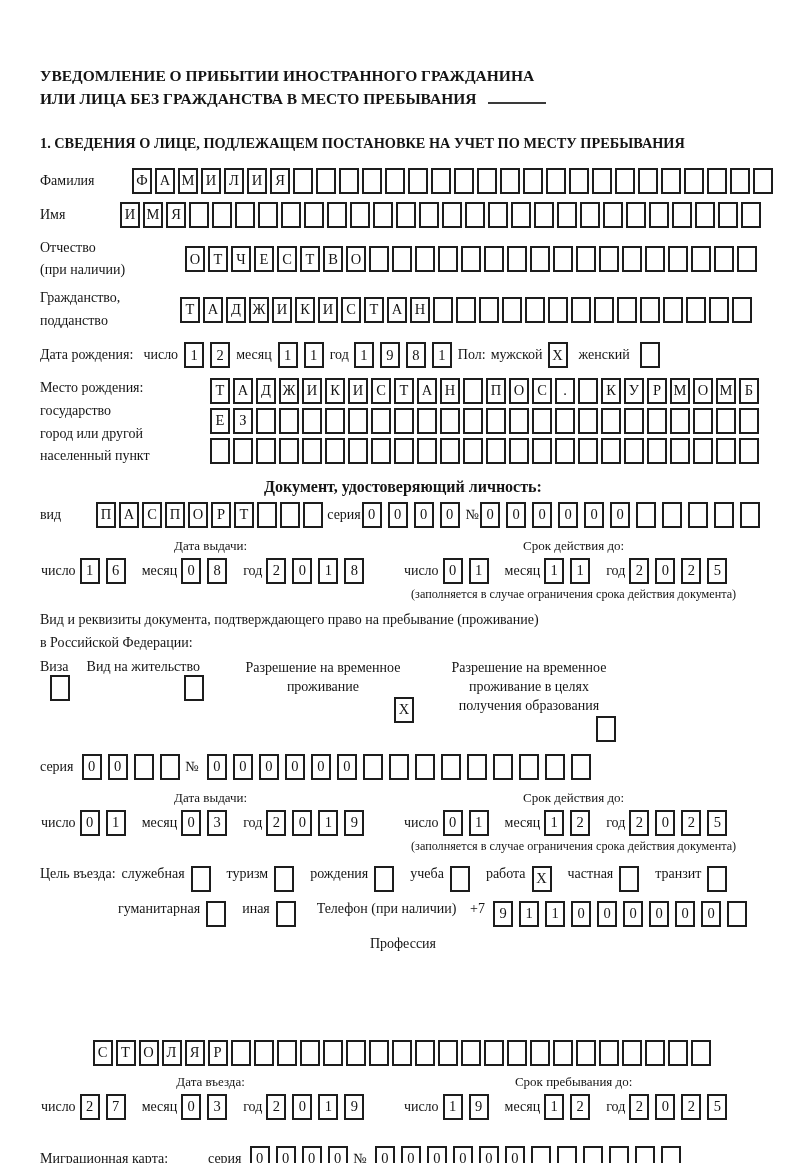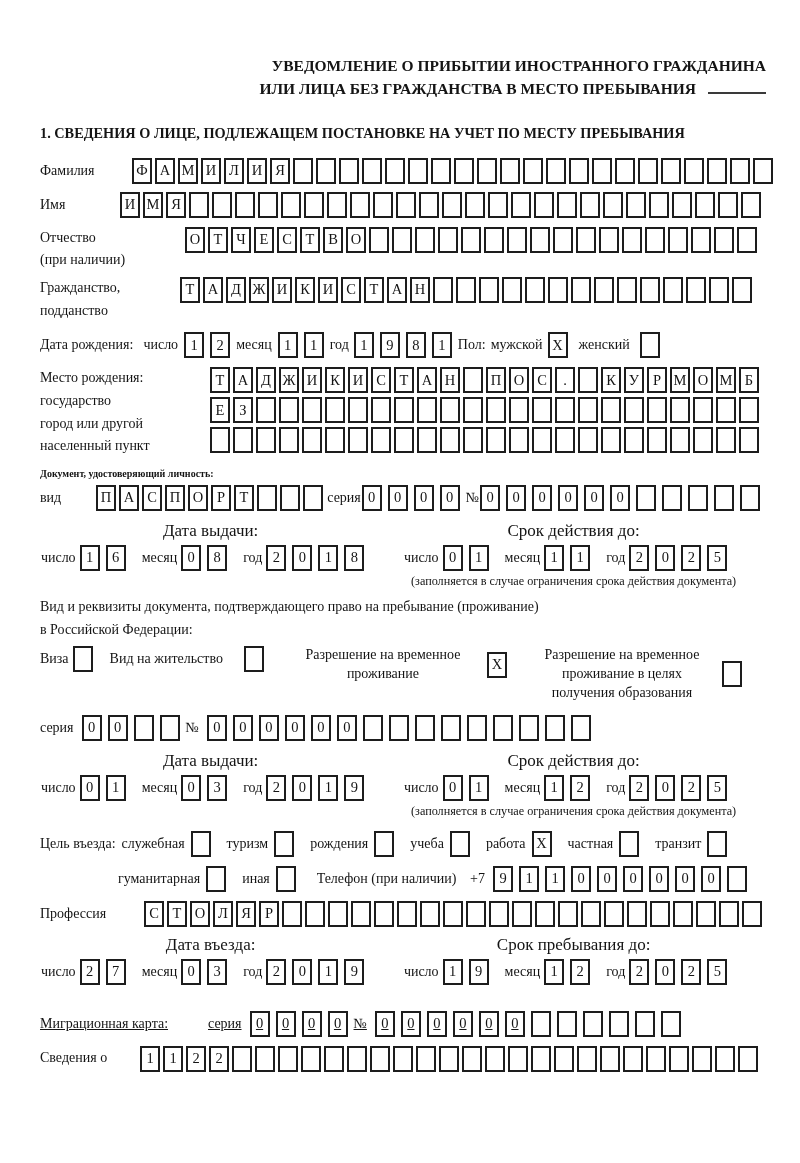--- a/index.html
+++ b/index.html
@@ -10,66 +10,66 @@
     font-family:"Liberation Serif","DejaVu Serif",serif;
     font-size:14px;
   }
   .page { padding:34px 34px 0 40px; }
 
   .hdr { margin-left:auto; width:212px; font-size:13px; line-height:1.3; }
   .hdr-line { white-space:nowrap; }
   .hdr-amend { margin-top:5px; font-size:12.5px; }
   .forma { text-align:right; font-weight:bold; font-size:15px; letter-spacing:.5px; margin-top:22px; }
 
-  .title { text-align:right; font-weight:bold; font-size:15.5px; line-height:1.5; margin-top:20px; }
+  .title { text-align:left; font-weight:bold; font-size:15.5px; line-height:1.5; margin-top:30px; }
   .blank-line { display:inline-block; width:58px; height:13px; border-bottom:2.5px solid #3a3a3a; margin-left:12px; }
 
   .sec-heading { font-weight:bold; font-size:14.3px; margin-top:24px; white-space:nowrap; }
 
   .row { display:flex; align-items:center; margin-top:8px; }
-  .row-start { align-items:flex-start; }
+  .row-start { align-items:center; }
   .lbl { white-space:nowrap; }
   .lbl-col { flex:0 0 auto; line-height:1.62; }
 
   .cells { display:inline-flex; }
   .cell {
     flex:0 0 auto; width:20px; height:26px; margin-right:3px;
     border:2px solid #1d1d1d; background:#fff;
     display:flex; align-items:center; justify-content:center;
     font-size:14.5px; font-family:"Liberation Serif","DejaVu Serif",serif;
   }
   .sp .cell { margin-right:6px; }
   .cells-rows .cells { margin-top:4px; }
 
   .w80 { flex:0 0 80px; }
   .w145 { flex:0 0 145px; }
   .w140 { flex:0 0 140px; }
   .w170 { flex:0 0 170px; }
   .w100 { flex:0 0 100px; }
 
-  .doc-heading { text-align:left; font-weight:bold; font-size:10px; margin-top:10px; }
+  .doc-heading { text-align:center; font-weight:bold; font-size:16px; margin-top:10px; }
 
   .dates-row { display:flex; margin-top:10px; }
   .date-group-l { flex:0 0 47%; }
   .date-group-r { flex:0 0 53%; }
-  .dg-heading { text-align:center; font-size:17px; }
+  .dg-heading { text-align:center; font-size:13px; }
   .dg-row { display:flex; align-items:center; margin-top:4px; justify-content:center; }
   .dg-row .lbl { margin-right:4px; }
   .dg-row .cells { margin-right:10px; }
   .dg-note { font-size:12.2px; margin-top:3px; text-align:center; white-space:nowrap; }
 
   .plain { margin-top:10px; }
   .opt-row { display:flex; align-items:flex-start; margin-top:8px; }
-  .opt { display:flex; align-items:center; }
+  .opt { display:flex; align-items:flex-end;flex-direction:column; }
   .opt .lbl { margin-right:7px; }
   .opt-ml { text-align:center; line-height:1.35; }
   .gap12 { width:14px; }
   .gap20 { width:22px; }
 
-  .purpose-row { display:flex; align-items:center; margin-top:9px; }
+  .purpose-row { display:flex; align-items:flex-start; margin-top:9px; }
   .purpose-row .lbl { margin-right:6px; }
   .purpose-row .cells { margin-right:13px; }
 </style>
 </head>
 <body>
 
 <div class="page">
 
 
 
@@ -600,21 +600,21 @@
         <span class="cell">0</span>
         <span class="cell">0</span>
         <span class="cell">0</span>
         <span class="cell">0</span>
         <span class="cell">0</span>
         <span class="cell">0</span>
         <span class="cell"></span>
       </span>
   </div>
 
-  <div class="row" style="margin-top:9px;">
+  <div class="row" style="margin-top:9px;flex-direction:column;">
     <span class="lbl" style="flex:0 0 104px;">Профессия</span>
     <span class="cells">
         <span class="cell">С</span>
         <span class="cell">Т</span>
         <span class="cell">О</span>
         <span class="cell">Л</span>
         <span class="cell">Я</span>
         <span class="cell">Р</span>
         <span class="cell"></span>
         <span class="cell"></span>

